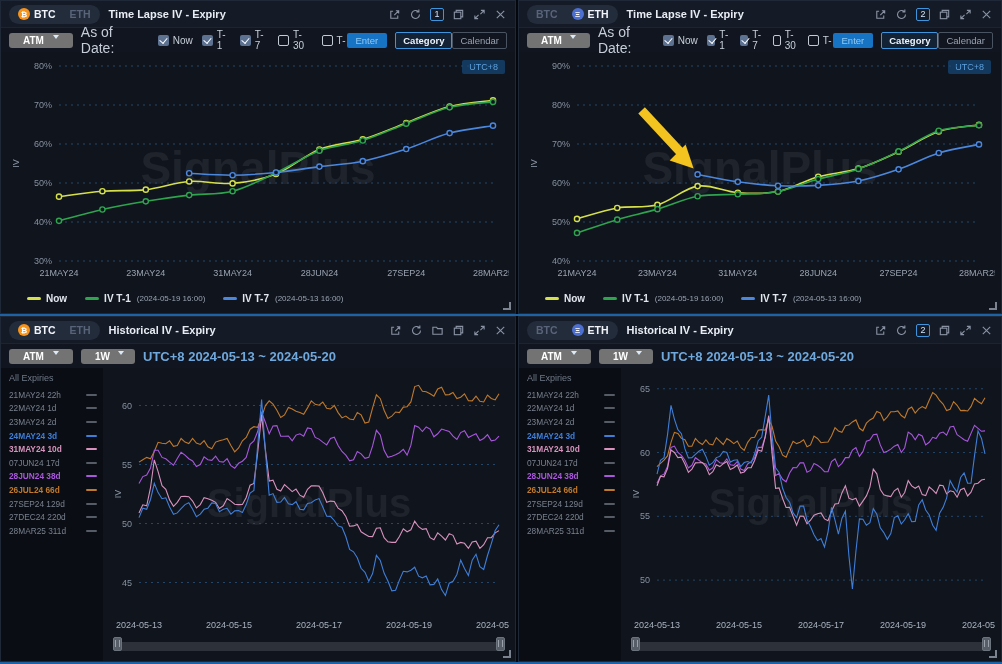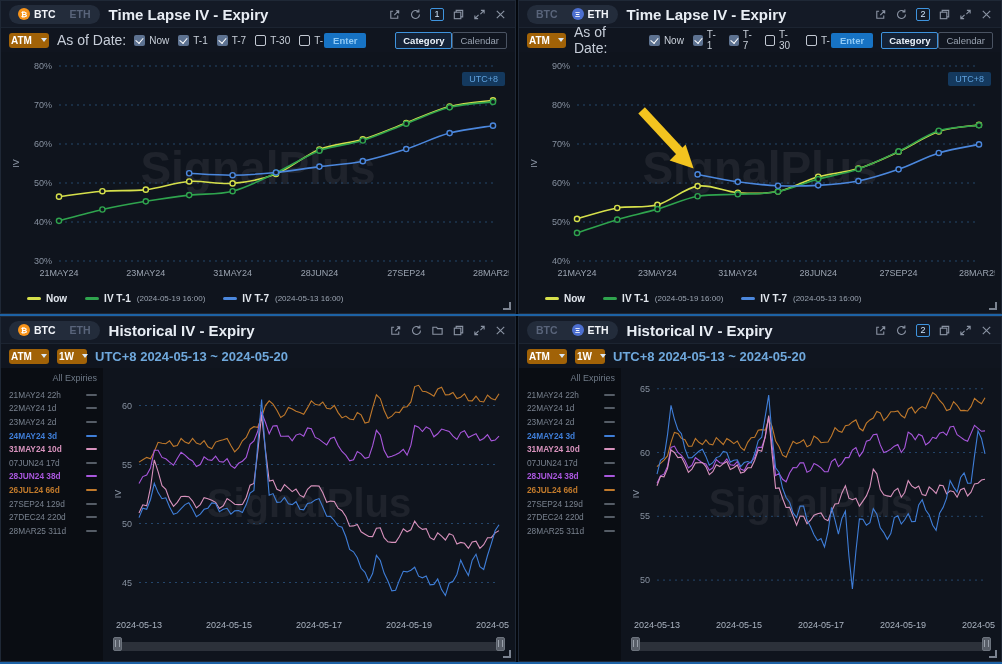--- a/index.html
+++ b/index.html
@@ -11,58 +11,58 @@
   .panel.br{left:518px;top:316px;width:484px;height:346px;}
   .hdiv{position:absolute;left:0;width:1002px;height:2px;background:#1d62a5;z-index:5;}
   
   .p-header{height:26px;flex:0 0 26px;display:flex;align-items:center;padding:0 8px;background:#141a26;border-bottom:1px solid #1c2431;}
   .pill{display:flex;align-items:center;background:#232c3b;border-radius:11px;height:19px;padding:0 2px;}
   .pill-seg{display:flex;align-items:center;gap:4px;padding:0 7px;font-size:10.5px;font-weight:bold;color:#59647a;border-radius:9px;cursor:pointer;}
   .pill-seg.active{color:#f2f5fa;}
   .coin{width:12px;height:12px;border-radius:50%;display:flex;align-items:center;justify-content:center;font-size:8px;font-weight:bold;color:#fff;}
   .coin.btc{background:#f7931a;}
   .coin.eth{background:#4d6fd0;}
-  .p-title{margin-left:9px;font-size:15px;font-weight:bold;color:#e8edf4;}
+  .p-title{margin-left:9px;font-size:11px;font-weight:bold;color:#e8edf4;}
   .hdr-icons{margin-left:auto;display:flex;align-items:center;gap:8px;color:#8a93a3;}
   .hicon{width:13px;height:13px;display:block;cursor:pointer;}
   .hicon path,.hicon rect{stroke:#8a93a3;fill:none;stroke-width:1.2;}
   .tabnum{min-width:8px;text-align:center;border:1px solid #3f94de;border-radius:2px;color:#cfe4fa;font-size:9px;line-height:11px;padding:0 2px;cursor:pointer;}
   
   .p-toolbar{height:24px;flex:0 0 24px;display:flex;align-items:center;gap:8px;padding:0 8px;background:#10151f;}
-  .dd{display:flex;align-items:center;justify-content:space-between;background:#a16207;border-radius:3px;color:#fff;font-size:10px;font-weight:bold;padding:2px 2px;gap:8px;cursor:pointer;}
+  .dd{display:flex;align-items:flex-start;justify-content:space-between;background:#737373;border-radius:3px;color:#fff;font-size:10px;font-weight:bold;padding:2px 14px;gap:8px;cursor:pointer;}
   .dd.atm{width:36px;}
   .dd.rng{width:26px;}
   .caret{width:0;height:0;border-left:3.5px solid transparent;border-right:3.5px solid transparent;border-top:4px solid #dce9f7;}
   .tb-label{font-size:14px;color:#c6cdd8;}
   .cb-group{display:flex;align-items:center;gap:9px;}
   .cb-item{display:flex;align-items:center;gap:4px;}
   .cb{width:11px;height:11px;border-radius:2px;box-sizing:border-box;border:1.5px solid #c3c9d3;background:transparent;position:relative;cursor:pointer;}
   .cb.checked{border:none;background:#5d7291;}
   .cb.checked::after{content:"";position:absolute;left:3px;top:1px;width:3.5px;height:6px;border-right:1.6px solid #fff;border-bottom:1.6px solid #fff;transform:rotate(40deg);}
   .cb-label{font-size:10px;color:#c9d0da;}
-  .enter-box{background:#1773c4;border-radius:2px;color:#8ec9f5;font-size:9.5px;padding:2px 9px;margin-left:-3px;cursor:text;font-weight:bold;}
+  .enter-box{background:#1773c4;border-radius:2px;color:#8ec9f5;font-size:9.5px;padding:2px 9px;margin-left:-3px;cursor:text;}
   .seg-btns{margin-left:auto;display:flex;}
   .seg-btn{font-size:9.5px;padding:2px 7px;border:1px solid #4a5362;color:#98a2b0;background:transparent;border-radius:2px;cursor:pointer;}
   .seg-btn.active{border-color:#3f94de;color:#ecf4fc;font-weight:bold;background:#142236;}
   .period-text{font-size:13px;font-weight:bold;color:#6fa8dc;}
   
   .p-body{flex:1;display:flex;min-height:0;}
   .chartcol{flex:1;display:flex;flex-direction:column;min-width:0;}
   .chartwrap{position:relative;flex:1;margin:0 6px;min-height:0;overflow:hidden;}
   .watermark{position:absolute;inset:0;display:flex;align-items:center;justify-content:center;pointer-events:none;font-weight:bold;color:rgba(255,255,255,0.065);z-index:1;}
   .watermark.big{font-size:46px;}
   .watermark.mid{font-size:40px;}
-  .utc-badge{position:absolute;top:20px;right:4px;background:#14395e;color:#5ea0dc;font-size:9px;padding:2px 7px;border-radius:2px;z-index:2;}
+  .utc-badge{position:absolute;top:8px;right:4px;background:#14395e;color:#5ea0dc;font-size:9px;padding:2px 7px;border-radius:2px;z-index:2;}
   .p-legend{height:30px;flex:0 0 30px;display:flex;align-items:center;gap:18px;padding-left:26px;}
   .leg-item{display:flex;align-items:center;gap:5px;cursor:pointer;}
   .leg-dash{width:14px;height:3px;border-radius:1.5px;}
   .leg-label{font-size:10px;font-weight:bold;color:#e2e7ee;}
   .leg-sub{font-size:8px;color:#9aa3b0;margin-left:1px;}
   
-  .sidebar{flex:0 0 88px;background:#0a0d13;padding:5px 6px 0 8px;overflow:hidden;text-align:right;}
+  .sidebar{flex:0 0 88px;background:#0a0d13;padding:5px 6px 0 8px;overflow:hidden;}
   .sb-header{font-size:9px;color:#6f7a88;margin-bottom:5px;}
   .sb-item{display:flex;align-items:center;justify-content:space-between;height:13.6px;cursor:pointer;}
   .sb-label{font-size:8.3px;color:#79828f;white-space:nowrap;}
   .sb-dash{width:11px;height:2px;border-radius:1px;background:#555c66;flex:0 0 11px;margin-left:3px;}
   
   .scrollrow{flex:0 0 16px;margin:1px 10px 6px 10px;position:relative;}
   .track{position:absolute;left:0;right:0;top:3px;height:9px;background:#2c313a;border-radius:2px;}
   .handle{position:absolute;top:-2.5px;width:9px;height:14px;background:#585e68;border:1px solid #6c737d;border-radius:2px;box-sizing:border-box;display:flex;align-items:center;justify-content:center;cursor:ew-resize;}
   .handle .grip{width:3px;height:7px;border-left:1px solid #9aa1ab;border-right:1px solid #9aa1ab;}
   .handle.left{left:0;}

